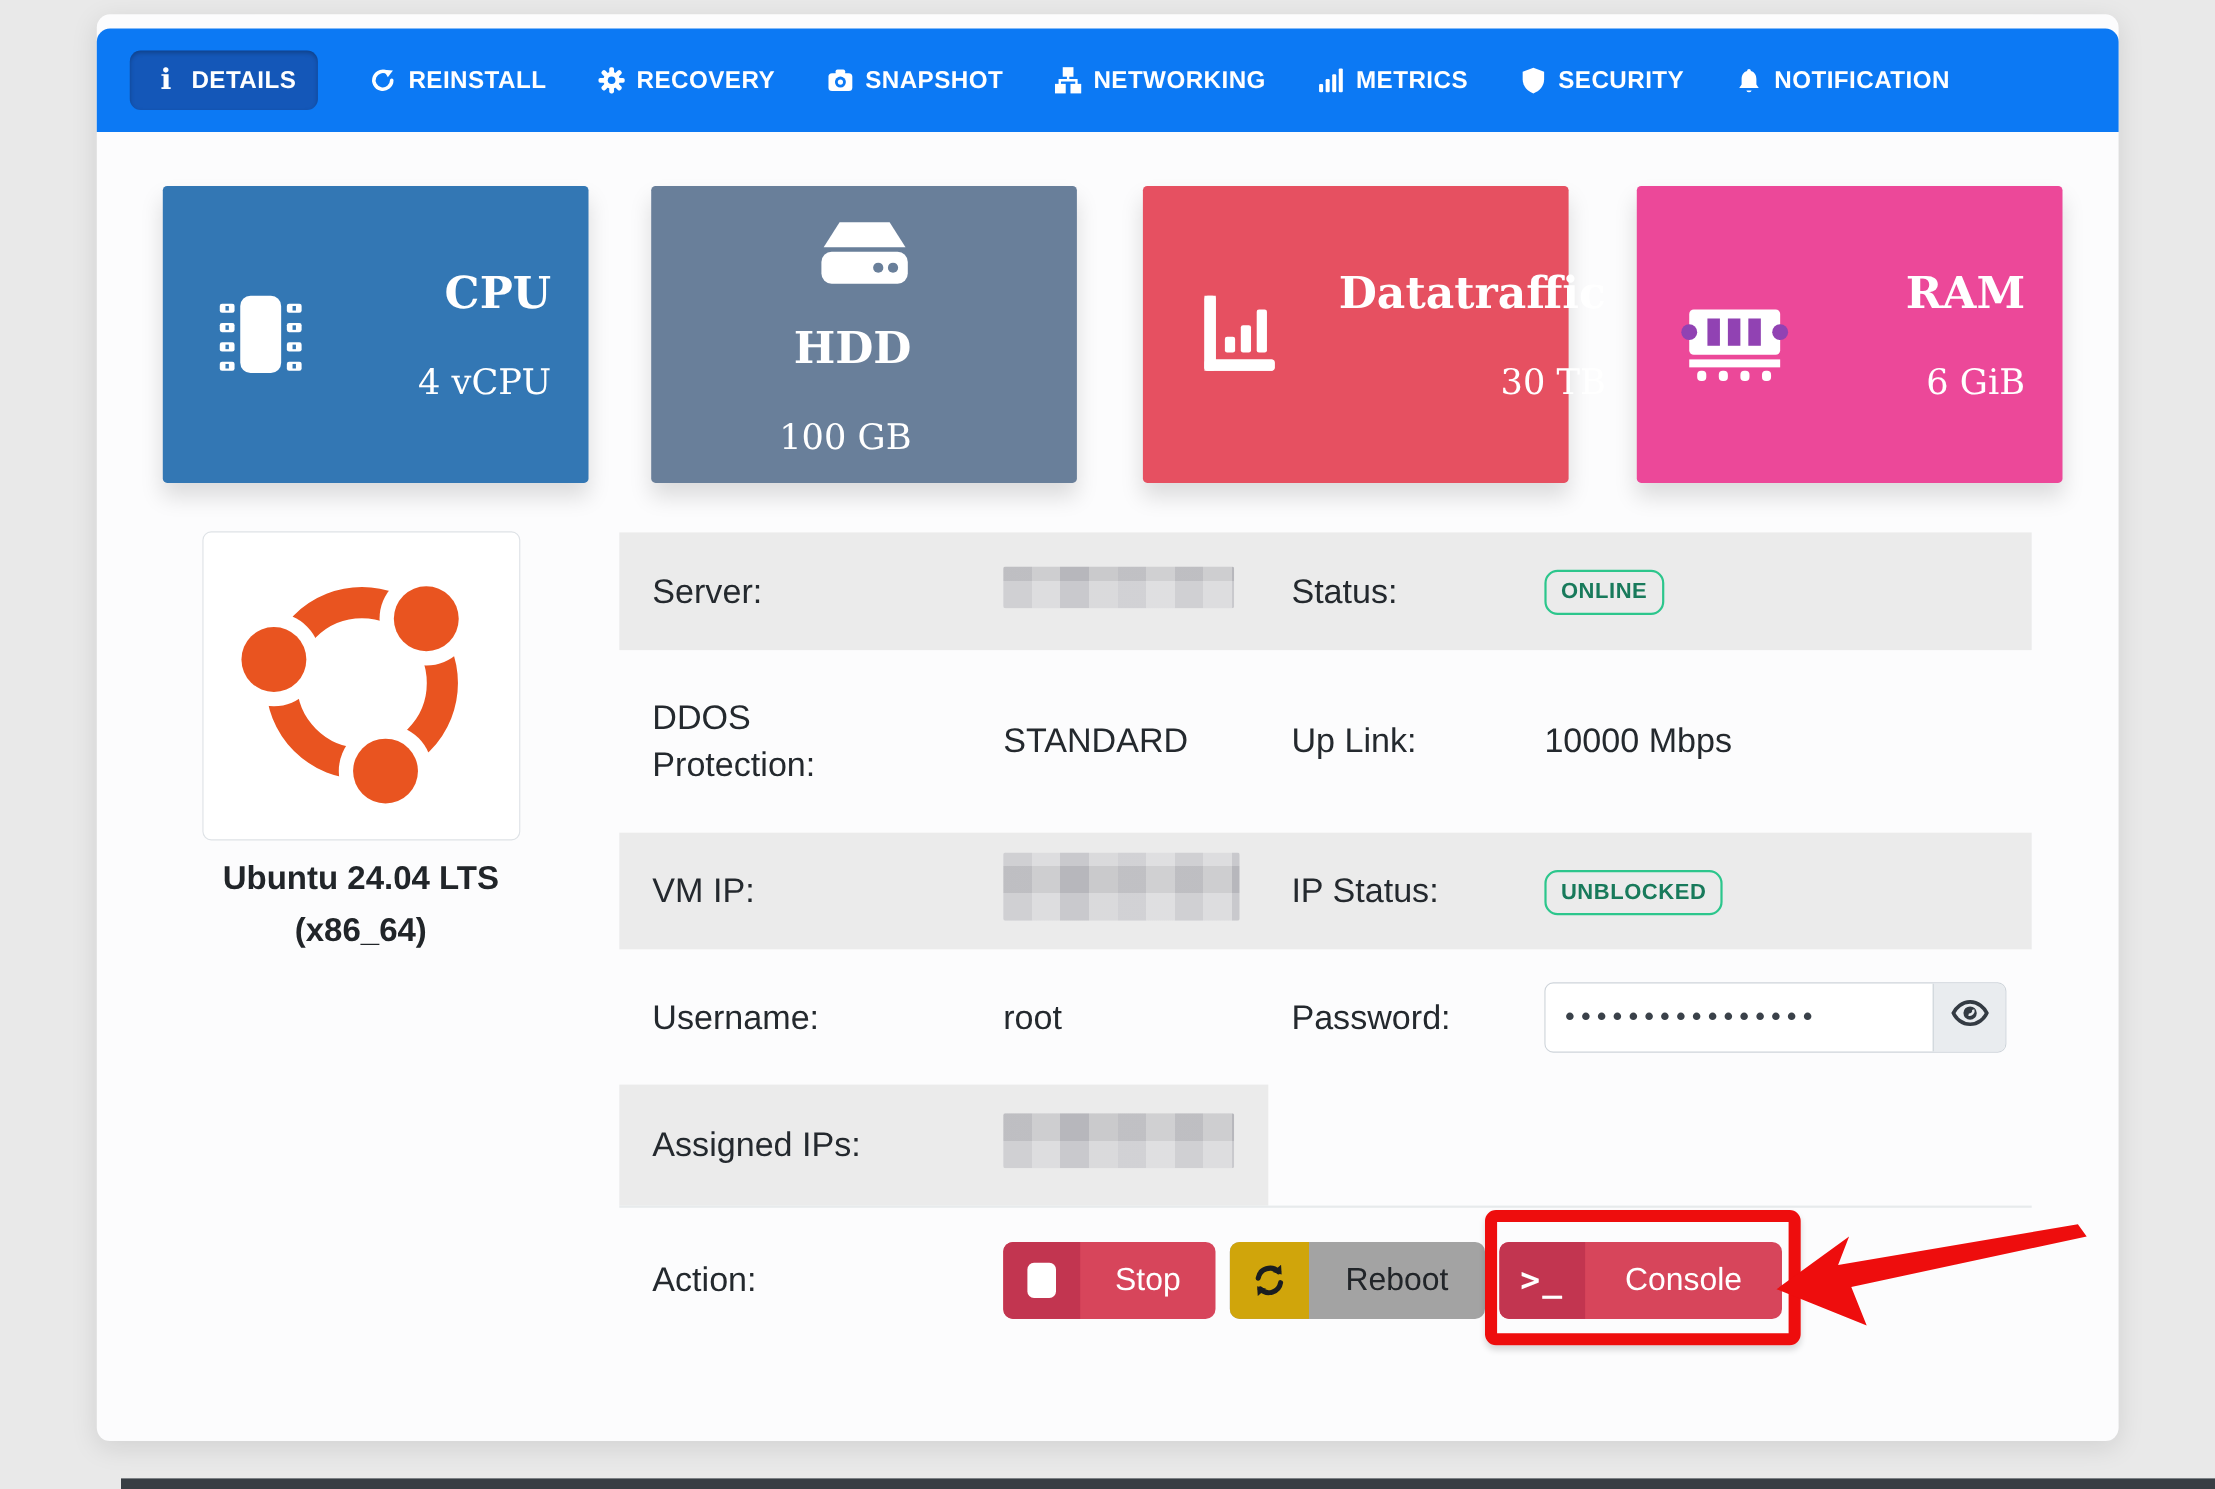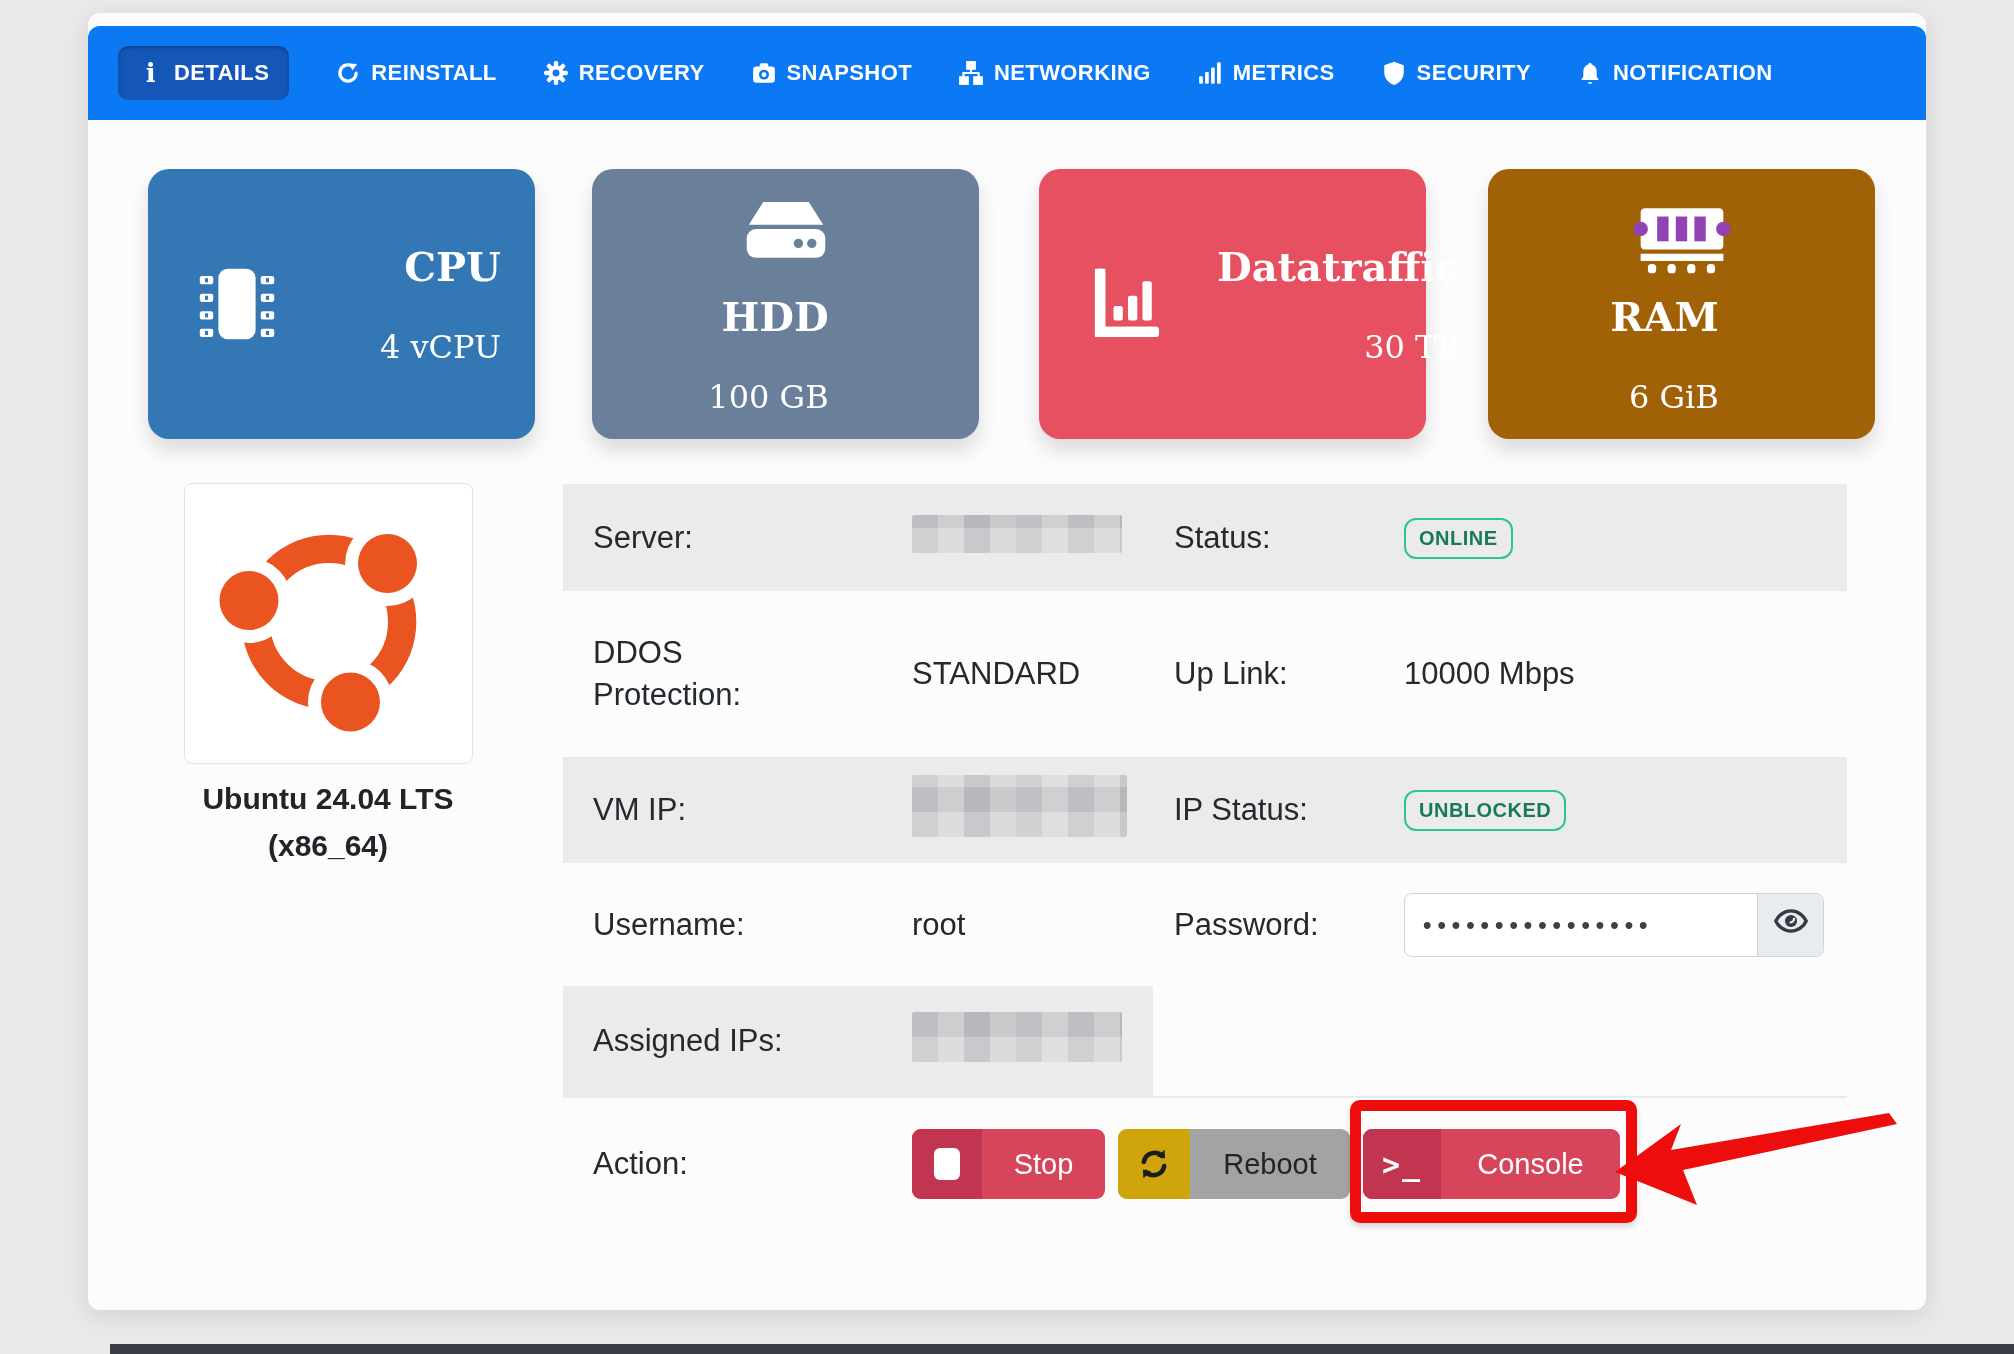--- a/index.html
+++ b/index.html
@@ -17,31 +17,31 @@
   .nav { position:absolute; left:88px; top:26px; width:1838px; height:94px;
     background:#0c79f4; border-radius:12px 12px 0 0; display:flex; align-items:center;
     padding-left:30px; gap:46px; }
   .nav-item { display:flex; align-items:center; gap:10px; color:#fff; font-weight:700;
     font-size:22px; letter-spacing:.4px; cursor:pointer; white-space:nowrap; }
   .nav-item.active { background:#1457b8; border-radius:10px; padding:14px 20px; box-shadow:inset 0 2px 4px rgba(0,0,0,.25); }
   .nicon { display:inline-flex; align-items:center; justify-content:center; width:26px; height:26px; }
   .info-glyph { font-family:"DejaVu Serif", serif; font-weight:700; font-size:26px; line-height:1; }
 
   
-  .rcard { position:absolute; top:169px; width:387px; height:270px; border-radius:21px;
+  .rcard { position:absolute; top:169px; width:387px; height:270px; border-radius:4px;
     box-shadow:0 12px 20px rgba(0,0,0,.13); display:flex; align-items:center; color:#fff; }
   .rcard .icon-box { flex:0 0 46%; display:flex; align-items:center; justify-content:center; }
   .rcard .txt { flex:1; display:flex; flex-direction:column; align-items:flex-end; gap:38px; padding-right:34px;
     font-family:"DejaVu Serif", serif; }
   .rcard .title { font-size:40px; font-weight:700; }
   .rcard .value { font-size:32px; }
   .card-cpu  { left:148px;  background:#3377b4; }
   .card-hdd  { left:592px;  background:#697f9a;flex-direction:column; }
   .card-traffic { left:1039px; background:#e65061; }
-  .card-ram  { left:1488px; background:#a16207;flex-direction:column; }
+  .card-ram  { left:1488px; background:#ec4899; }
 
   
   .os-box { position:absolute; left:184px; top:483px; width:289px; height:281px; background:#fff;
     border:1px solid #dee2e6; border-radius:8px; display:flex; align-items:center; justify-content:center; }
   .os-caption { position:absolute; left:148px; top:776px; width:360px; text-align:center;
     font-size:30px; font-weight:700; color:#212529; line-height:1.55; }
 
   
   .dtable { position:absolute; left:563px; top:484px; width:1284px; color:#24292e; font-size:31px; }
   .drow { position:relative; display:grid; grid-template-columns:319px 262px 230px 1fr;

